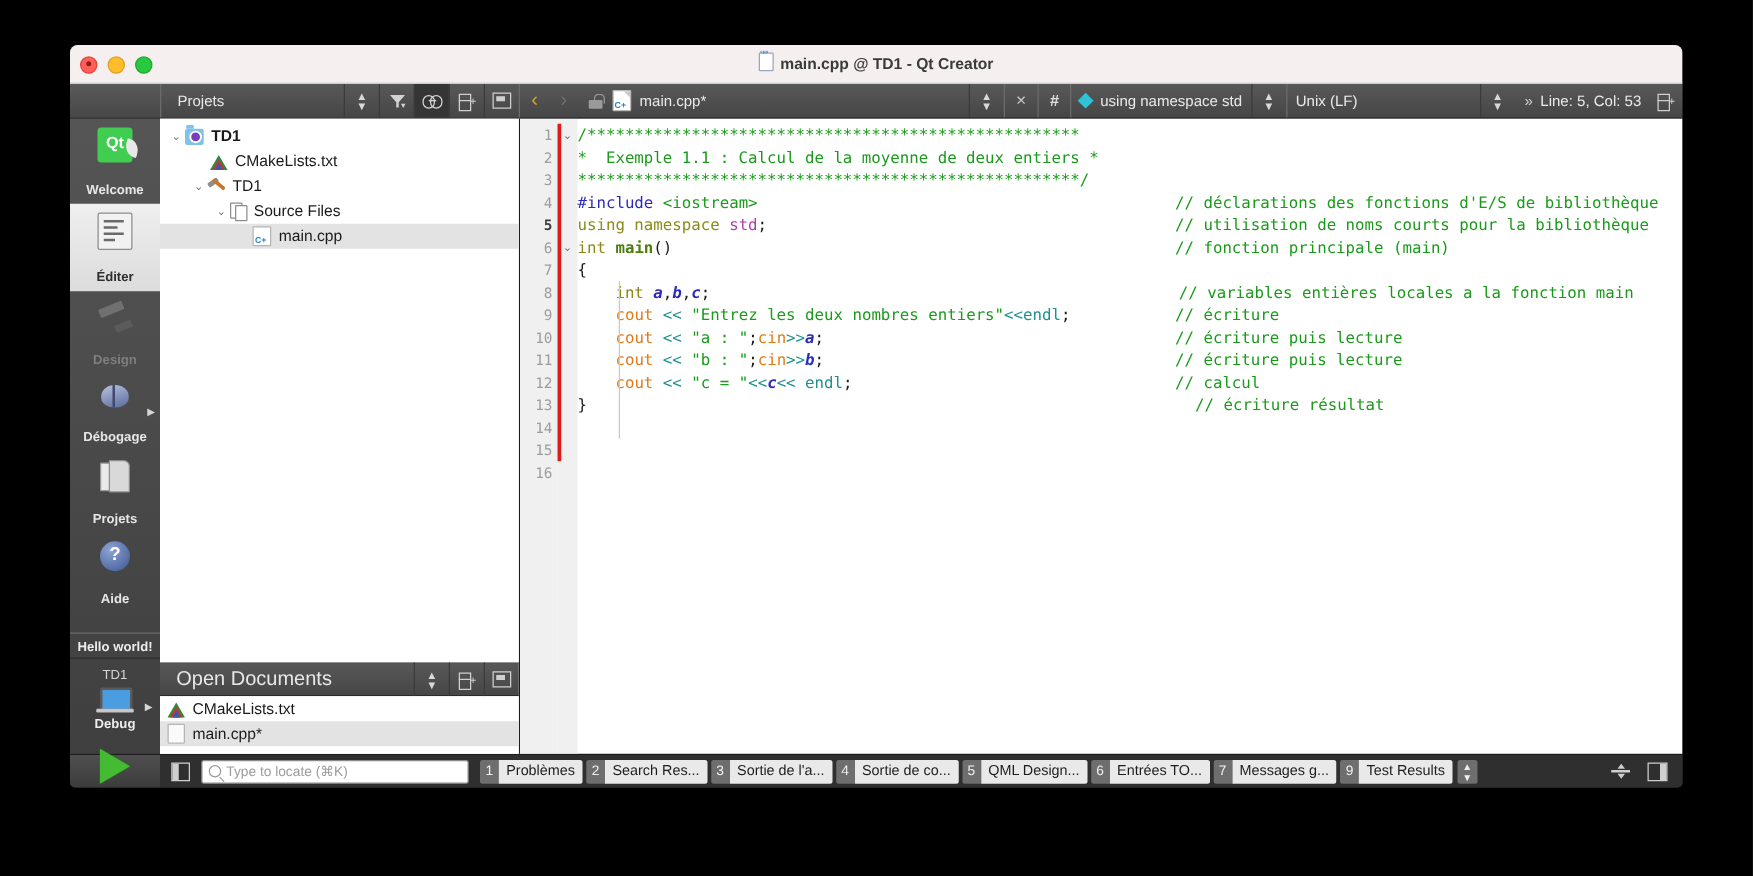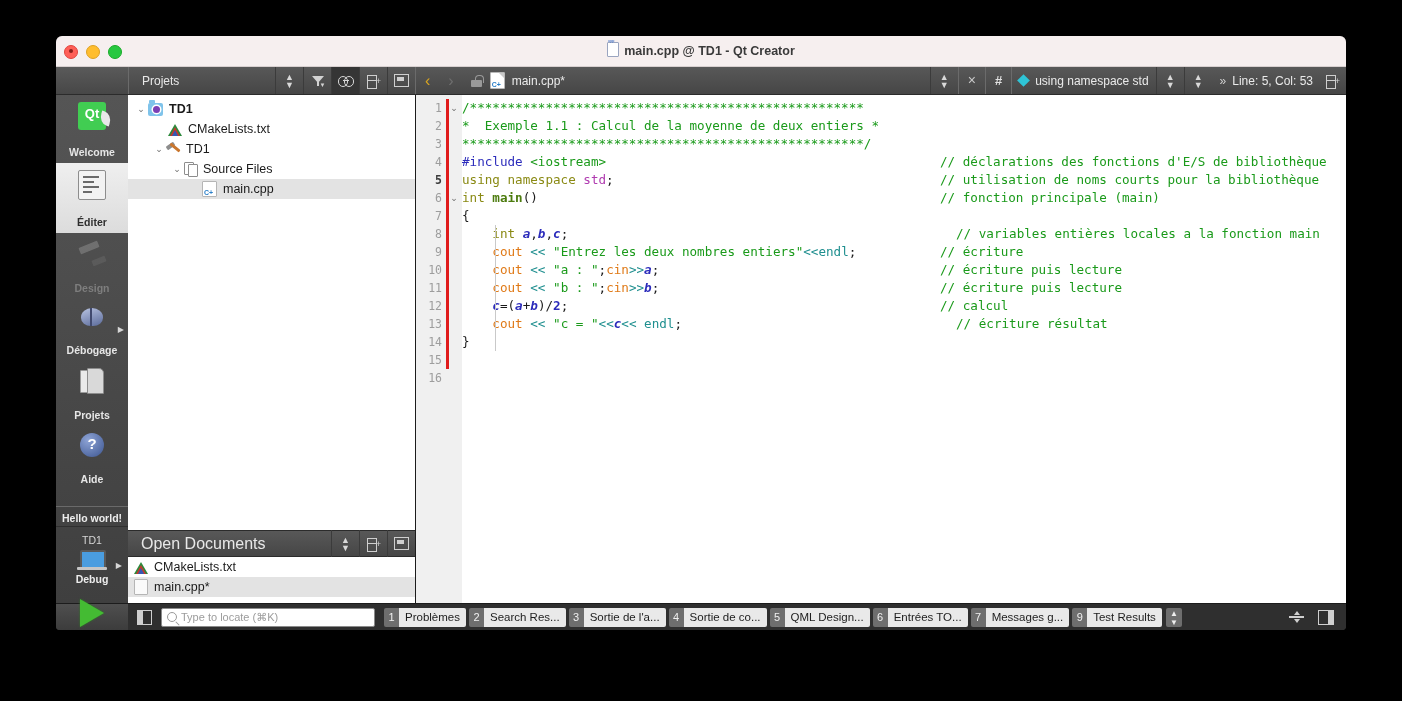--- a/index.html
+++ b/index.html
@@ -279,20 +279,23 @@
         </div>
       <div class="xbtn">×</div>
       <div class="hashbtn">#</div>
       <div class="combo">
         <div class="diamond"></div>
         <div class="txt">using namespace std</div>
       </div>
       <div class="tbtn">
           <div class="updown">▲<br>▼</div>
         </div>
+      <div class="combo" style="min-width:140px;">
+        <div class="txt">Unix (LF)</div>
+      </div>
       <div class="tbtn">
           <div class="updown">▲<br>▼</div>
         </div>
       <div class="chev">»</div>
       <div class="lineinfo">Line: 5, Col: 53</div>
       <div class="tbtn" style="border-left:none;">
           <div class="splitico">
             <div class="b"></div>
             <div class="m"></div>
             <div class="p">+</div>
@@ -478,39 +481,38 @@
           <div class="fold"></div>
           <div class="fold"></div>
           <div class="fold"></div>
         </div>
       <div class="codearea" id="codearea">
         <div class="indentline" id="indentguide" style="top: 130px; height: 126px; left: 33px;"></div>
         <div class="cmtcol" id="cmtcol">
             <div class="cline cmt" style="position: absolute; top: 54px; left: 0px; white-space: nowrap;">// déclarations des fonctions d'E/S de bibliothèque</div>
             <div class="cline cmt" style="position: absolute; top: 72px; left: 0px; white-space: nowrap;">// utilisation de noms courts pour la bibliothèque</div>
             <div class="cline cmt" style="position: absolute; top: 90px; left: 0px; white-space: nowrap;">// fonction principale (main)</div>
-            <div class="cline cmt" style="position: absolute; top: 126px; left: 16px; white-space: nowrap;">// variables entières locales a la fonction main</div>
+            <div class="cline cmt" style="position: absolute; top: 126px; left: 3px; white-space: nowrap;">// variables entières locales a la fonction main</div>
             <div class="cline cmt" style="position: absolute; top: 144px; left: 0px; white-space: nowrap;">// écriture</div>
             <div class="cline cmt" style="position: absolute; top: 162px; left: 0px; white-space: nowrap;">// écriture puis lecture</div>
             <div class="cline cmt" style="position: absolute; top: 180px; left: 0px; white-space: nowrap;">// écriture puis lecture</div>
             <div class="cline cmt" style="position: absolute; top: 198px; left: 0px; white-space: nowrap;">// calcul</div>
             <div class="cline cmt" style="position: absolute; top: 216px; left: 16px; white-space: nowrap;">// écriture résultat</div>
           </div>
       <div class="cline"><span class="cmt">/****************************************************</span></div>
           <div class="cline"><span class="cmt">*  Exemple 1.1 : Calcul de la moyenne de deux entiers *</span></div>
           <div class="cline"><span class="cmt">*****************************************************/</span></div>
           <div class="cline"><span class="pre">#include </span><span class="inc">&lt;iostream&gt;</span></div>
           <div class="cline"><span class="kw">using namespace </span><span class="ns">std</span><span>;</span></div>
           <div class="cline"><span class="kw">int </span><span class="fn">main</span><span>()</span></div>
           <div class="cline"><span>{</span></div>
           <div class="cline"><span class="kw">    int </span><span class="var">a</span><span>,</span><span class="var">b</span><span>,</span><span class="var">c</span><span>;</span></div>
           <div class="cline"><span>    </span><span class="io">cout</span><span> </span><span class="op">&lt;&lt;</span><span> </span><span class="str">"Entrez les deux nombres entiers"</span><span class="op">&lt;&lt;</span><span class="op">endl</span><span>;</span></div>
           <div class="cline"><span>    </span><span class="io">cout</span><span> </span><span class="op">&lt;&lt;</span><span> </span><span class="str">"a : "</span><span>;</span><span class="io">cin</span><span class="op">&gt;&gt;</span><span class="var">a</span><span>;</span></div>
           <div class="cline"><span>    </span><span class="io">cout</span><span> </span><span class="op">&lt;&lt;</span><span> </span><span class="str">"b : "</span><span>;</span><span class="io">cin</span><span class="op">&gt;&gt;</span><span class="var">b</span><span>;</span></div>
-          <div class="cline"><span>    </span><span class="var">c</span><span>=(</span><span class="var">a</span><span>+</span><span class="var">b</span><span>)/</span><span class="num">2</span><span>;</span></div>
           <div class="cline"><span>    </span><span class="io">cout</span><span> </span><span class="op">&lt;&lt;</span><span> </span><span class="str">"c = "</span><span class="op">&lt;&lt;</span><span class="var">c</span><span class="op">&lt;&lt;</span><span> </span><span class="op">endl</span><span>;</span></div>
           <div class="cline"><span>}</span></div>
           <div class="cline">&nbsp;</div>
         </div>
     </div>
   </div>
 
   <div class="statusbar">
     <div class="sb-modegap"></div>
     <div class="sb-square"></div>

